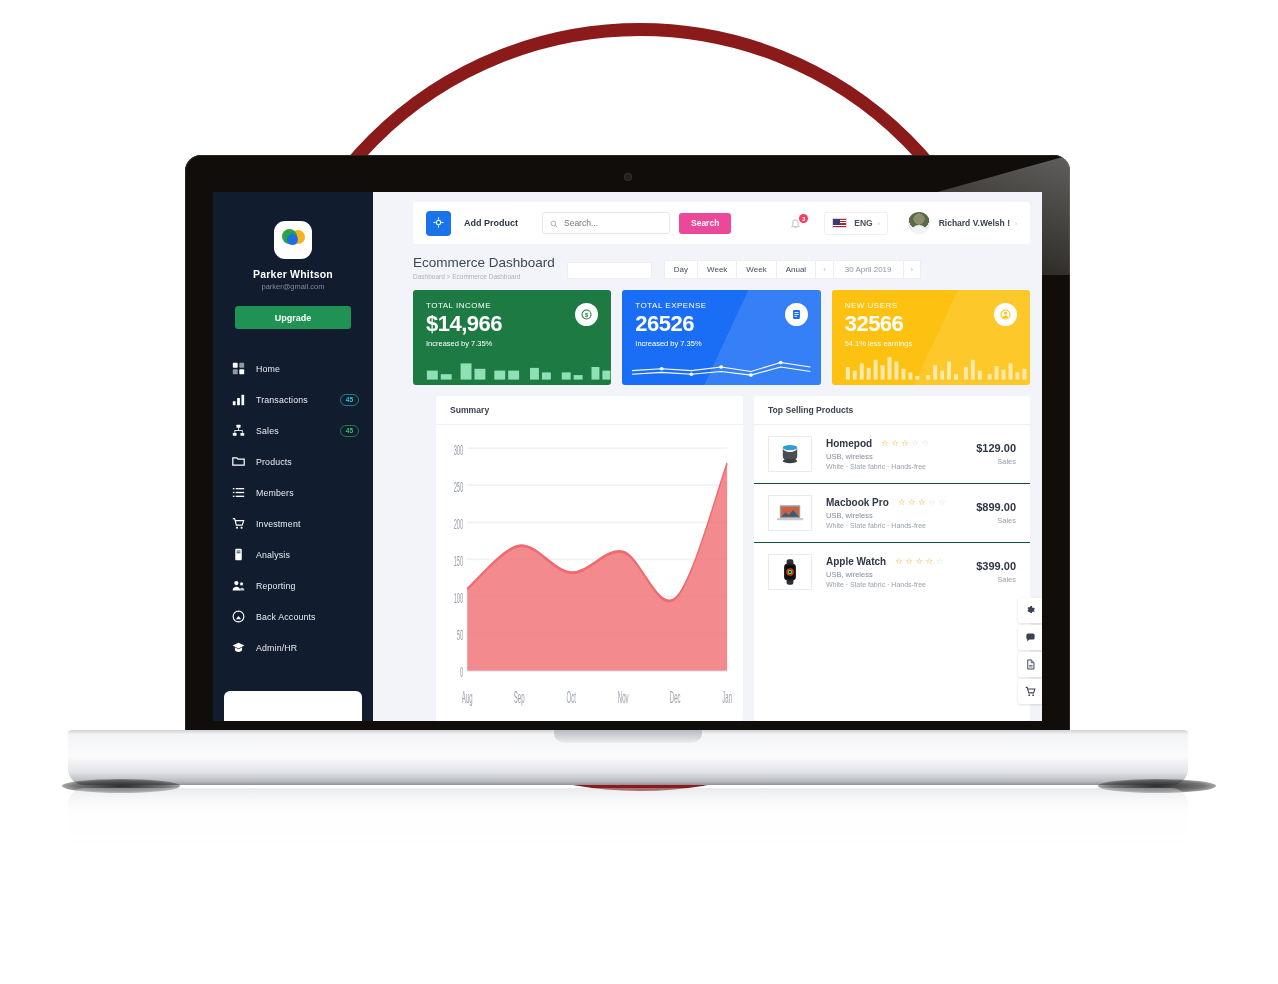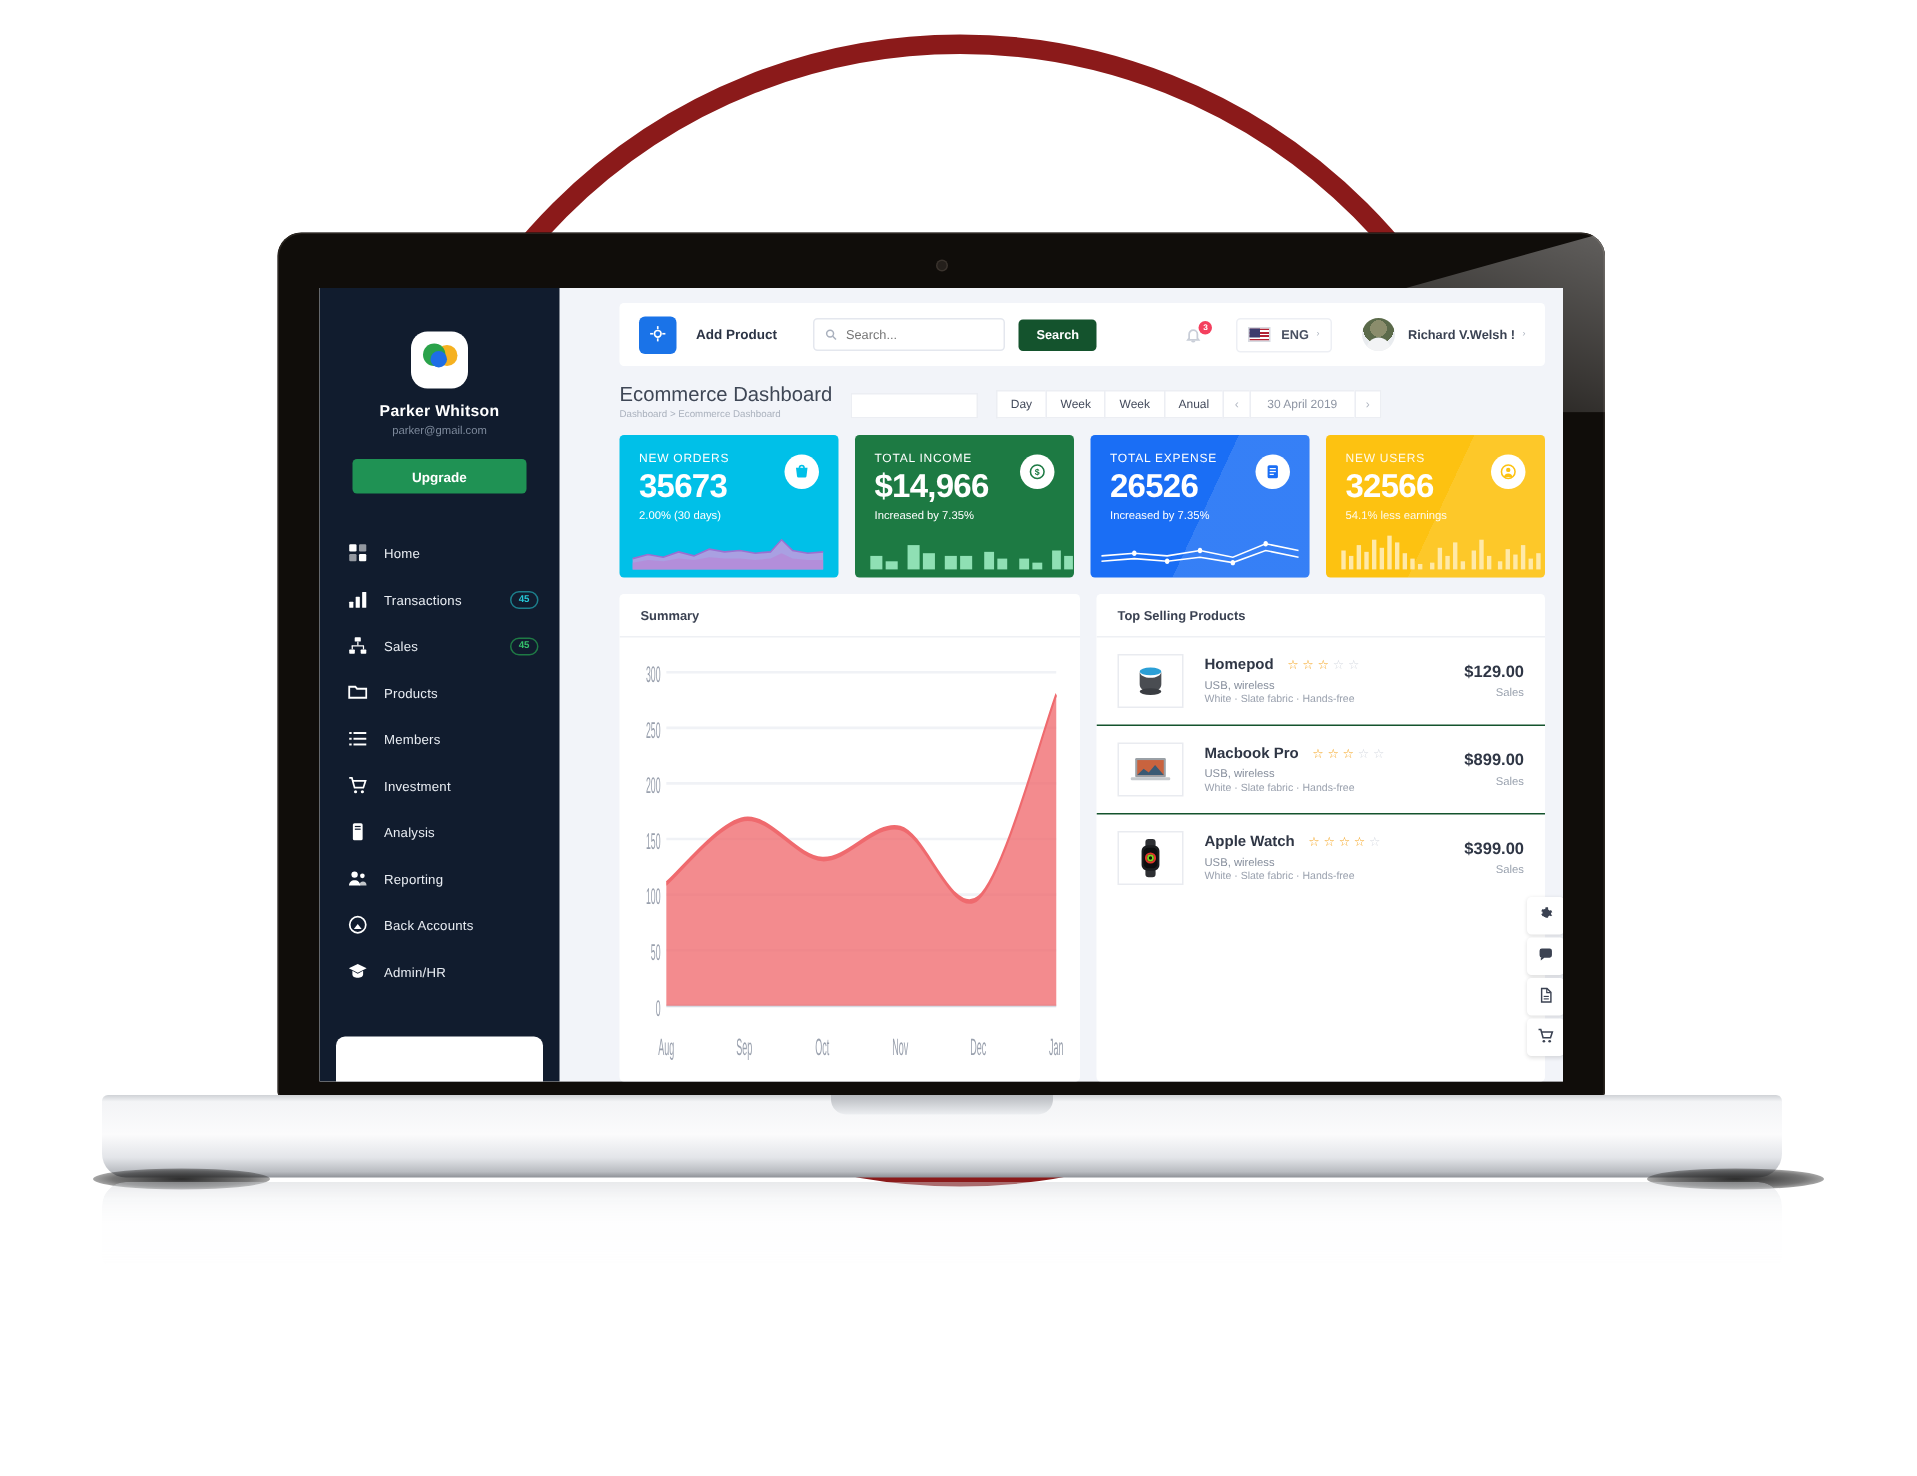--- a/index.html
+++ b/index.html
@@ -155,21 +155,21 @@
     margin-left: 24px; width: 128px; height: 22px;
     border: 1px solid #e4e7ee; border-radius: 3px;
     display: flex; align-items: center; padding: 0 7px;
   }
   .search-wrap svg { width: 8px; height: 8px; fill: none; stroke: #a9b0bd; stroke-width: 2; flex: none; }
   .search-input {
     border: none; outline: none; margin-left: 6px; width: 100%;
     font-size: 8.5px; color: #7b8494; font-family: inherit; background: transparent;
   }
   .search-btn {
-    margin-left: 9px; background: #14532d; color: #fff; border: none;
+    margin-left: 9px; background: #ec4899; color: #fff; border: none;
     border-radius: 3px; height: 21px; padding: 0 12px;
     font-size: 8.5px; font-weight: bold; font-family: inherit; cursor: pointer;
   }
   .topbar-right { margin-left: auto; display: flex; align-items: center; }
   .bell-wrap { position: relative; width: 16px; height: 16px; cursor: pointer; }
   .bell-wrap svg { width: 11px; height: 11px; fill: none; stroke: #c9ced8; stroke-width: 1.7; margin-top: 3px; }
   .bell-badge {
     position: absolute; right: -2px; top: -1px;
     background: #f43f5e; color: #fff; font-size: 5.5px; font-weight: bold;
     width: 9px; height: 9px; border-radius: 50%;
@@ -242,21 +242,21 @@
   .stat-sub { font-size: 7.5px; margin-top: 2px; position: relative; z-index: 2; }
   .c-users .stat-label, .c-users .stat-sub { color: #fff; opacity: .92; }
   .stat-icon {
     position: absolute; right: 13px; top: 13px;
     width: 23px; height: 23px; border-radius: 50%; background: #fff;
     display: flex; align-items: center; justify-content: center; z-index: 2;
   }
   .stat-icon svg { width: 11px; height: 11px; }
   .spark { position: absolute; left: 0; bottom: 0; width: 100%; height: 36px; z-index: 1; }
 
-  .panels { display: flex; gap: 11px; padding: 11px 12px 0 12px; flex: 1; min-height: 0; }
+  .panels { display: flex; gap: 11px; padding: 11px 12px 0 12px; flex: 1; min-height: 0; margin-left: 23px; }
   .panel { background: #fff; border-radius: 3px; display: flex; flex-direction: column; overflow: hidden; }
   .panel-left { flex: 0 0 307px; }
   .panel-right { flex: 1; }
   .panel-head {
     height: 29px; border-bottom: 1px solid #eef0f4; display: flex; align-items: center;
     padding: 0 14px; flex: none;
   }
   .panel-title { font-size: 8.6px; color: #3b4252; font-weight: bold; }
 
   .summary-stats { display: flex; padding: 13px 10px 0 10px; }
@@ -513,35 +513,20 @@
             <button class="seg">Week</button>
             <button class="seg">Anual</button>
             <button class="seg seg-arrow">‹</button>
             <button class="seg seg-date">30 April 2019</button>
             <button class="seg seg-arrow">›</button>
           </div>
         </div>
 
         <section class="cards-row">
 
-          <div class="stat-card c-orders">
-            <div class="stat-label">NEW ORDERS</div>
-            <div class="stat-value">35673</div>
-            <div class="stat-sub">2.00% (30 days)</div>
-            <div class="stat-icon">
-              <svg viewBox="0 0 16 16" fill="#00c0e8">
-                  <path d="M5 4.2a3 3 0 016 0h2.6l-1 8.2a1.4 1.4 0 01-1.4 1.2H4.8a1.4 1.4 0 01-1.4-1.2l-1-8.2zm1.5 0h3a1.5 1.5 0 00-3 0z"></path>
-                </svg>
-            </div>
-            <svg class="spark" viewBox="0 0 200 40" preserveAspectRatio="none">
-              <path d="M12,26 L26,23 L40,25 L54,21 L68,24 L82,19 L96,21 L110,20 L124,22 L138,21 L148,12 L158,20 L172,22 L186,21 L186,34 L12,34 Z" fill="#c79ae0" opacity=".85"></path>
-              <path d="M12,29 L26,27 L40,28 L54,26 L68,27 L82,25 L96,26 L110,26 L124,27 L138,26 L148,22 L158,26 L172,27 L186,27 L186,34 L12,34 Z" fill="#b58ad8" opacity=".8"></path>
-              <polyline points="12,26 26,23 40,25 54,21 68,24 82,19 96,21 110,20 124,22 138,21 148,12 158,20 172,22 186,21" fill="none" stroke="#9b6fd0" stroke-width="1.2"></polyline>
-            </svg>
-          </div>
 
           <div class="stat-card c-income">
             <div class="stat-label">TOTAL INCOME</div>
             <div class="stat-value">$14,966</div>
             <div class="stat-sub">Increased by 7.35%</div>
             <div class="stat-icon">
               <svg viewBox="0 0 16 16">
                   <circle cx="8" cy="8" r="6.6" fill="none" stroke="#1d7a43" stroke-width="1.5"></circle>
                   <text x="8" y="11.4" font-size="8.5" font-weight="bold" fill="#1d7a43" text-anchor="middle" font-family="Liberation Sans, sans-serif">$</text>
                 </svg>

